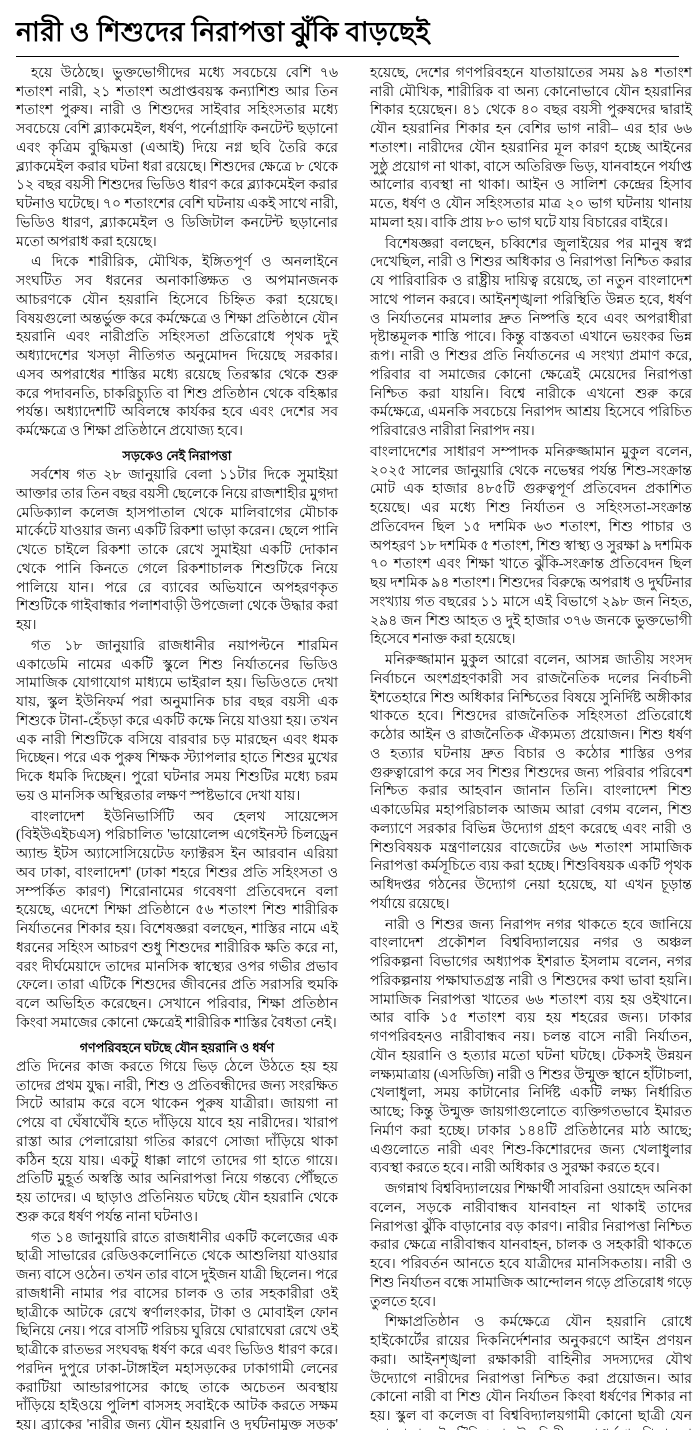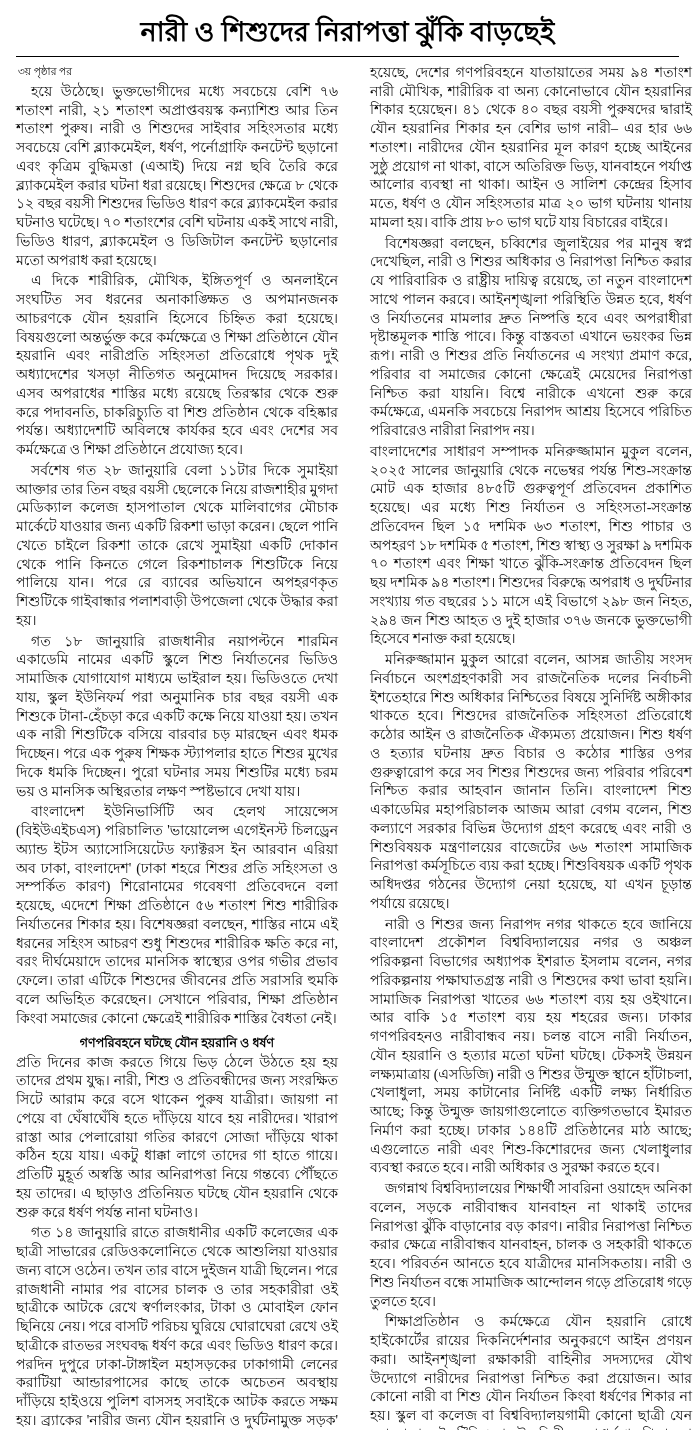--- a/index.html
+++ b/index.html
@@ -14,21 +14,20 @@
     color: #111111;
   }
   .page {
     position: relative;
     width: 695px;
     min-height: 1430px;
     box-sizing: border-box;
     padding: 14px 16px 10px 16px;
   }
   .headline {
-    text-align: center;
     font-family: "Liberation Serif", "DejaVu Serif", serif;
     font-size: 27px;
     font-weight: bold;
     letter-spacing: 0.2px;
     line-height: 1.25;
     margin: 2px 0 6px 0;
     color: #000;
   }
   .rule {
     border: 0;
@@ -86,25 +85,25 @@
 <div class="page">
 
   <h1 class="headline">নারী ও শিশুদের নিরাপত্তা ঝুঁকি বাড়ছেই</h1>
 
   <hr class="rule">
 
   <div class="columns">
 
     <div class="col">
 
-      <div class="jump">৩য় পৃষ্ঠার পর</div>
 
       <p class="body">হয়ে উঠেছে। ভুক্তভোগীদের মধ্যে সবচেয়ে বেশি ৭৬ শতাংশ নারী, ২১ শতাংশ অপ্রাপ্তবয়স্ক কন্যাশিশু আর তিন শতাংশ পুরুষ। নারী ও শিশুদের সাইবার সহিংসতার মধ্যে সবচেয়ে বেশি ব্ল্যাকমেইল, ধর্ষণ, পর্নোগ্রাফি কনটেন্ট ছড়ানো এবং কৃত্রিম বুদ্ধিমত্তা (এআই) দিয়ে নগ্ন ছবি তৈরি করে ব্ল্যাকমেইল করার ঘটনা ধরা রয়েছে। শিশুদের ক্ষেত্রে ৮ থেকে ১২ বছর বয়সী শিশুদের ভিডিও ধারণ করে ব্ল্যাকমেইল করার ঘটনাও ঘটেছে। ৭০ শতাংশের বেশি ঘটনায় একই সাথে নারী, ভিডিও ধারণ, ব্ল্যাকমেইল ও ডিজিটাল কনটেন্ট ছড়ানোর মতো অপরাধ করা হয়েছে।</p>
       <p class="body">এ দিকে শারীরিক, মৌখিক, ইঙ্গিতপূর্ণ ও অনলাইনে সংঘটিত সব ধরনের অনাকাঙ্ক্ষিত ও অপমানজনক আচরণকে যৌন হয়রানি হিসেবে চিহ্নিত করা হয়েছে। বিষয়গুলো অন্তর্ভুক্ত করে কর্মক্ষেত্রে ও শিক্ষা প্রতিষ্ঠানে যৌন হয়রানি এবং নারীপ্রতি সহিংসতা প্রতিরোধে পৃথক দুই অধ্যাদেশের খসড়া নীতিগত অনুমোদন দিয়েছে সরকার। এসব অপরাধের শাস্তির মধ্যে রয়েছে তিরস্কার থেকে শুরু করে পদাবনতি, চাকরিচ্যুতি বা শিশু প্রতিষ্ঠান থেকে বহিষ্কার পর্যন্ত। অধ্যাদেশটি অবিলম্বে কার্যকর হবে এবং দেশের সব কর্মক্ষেত্রে ও শিক্ষা প্রতিষ্ঠানে প্রযোজ্য হবে।</p>
 
+      <h2 class="subhead">সড়কেও নেই নিরাপত্তা</h2>
       <p class="body">সর্বশেষ গত ২৮ জানুয়ারি বেলা ১১টার দিকে সুমাইয়া আক্তার তার তিন বছর বয়সী ছেলেকে নিয়ে রাজশাহীর মুগদা মেডিক্যাল কলেজ হাসপাতাল থেকে মালিবাগের মৌচাক মার্কেটে যাওয়ার জন্য একটি রিকশা ভাড়া করেন। ছেলে পানি খেতে চাইলে রিকশা তাকে রেখে সুমাইয়া একটি দোকান থেকে পানি কিনতে গেলে রিকশাচালক শিশুটিকে নিয়ে পালিয়ে যান। পরে রে ব্যাবের অভিযানে অপহরণকৃত শিশুটিকে গাইবান্ধার পলাশবাড়ী উপজেলা থেকে উদ্ধার করা হয়।</p>
 
       <p class="body">গত ১৮ জানুয়ারি রাজধানীর নয়াপল্টনে শারমিন একাডেমি নামের একটি স্কুলে শিশু নির্যাতনের ভিডিও সামাজিক যোগাযোগ মাধ্যমে ভাইরাল হয়। ভিডিওতে দেখা যায়, স্কুল ইউনিফর্ম পরা অনুমানিক চার বছর বয়সী এক শিশুকে টানা-হেঁচড়া করে একটি কক্ষে নিয়ে যাওয়া হয়। তখন এক নারী শিশুটিকে বসিয়ে বারবার চড় মারছেন এবং ধমক দিচ্ছেন। পরে এক পুরুষ শিক্ষক স্ট্যাপলার হাতে শিশুর মুখের দিকে ধমকি দিচ্ছেন। পুরো ঘটনার সময় শিশুটির মধ্যে চরম ভয় ও মানসিক অস্থিরতার লক্ষণ স্পষ্টভাবে দেখা যায়।</p>
       <p class="body">বাংলাদেশ ইউনিভার্সিটি অব হেলথ সায়েন্সেস (বিইউএইচএস) পরিচালিত 'ভায়োলেন্স এগেইনস্ট চিলড্রেন অ্যান্ড ইটস অ্যাসোসিয়েটেড ফ্যাক্টরস ইন আরবান এরিয়া অব ঢাকা, বাংলাদেশ' (ঢাকা শহরে শিশুর প্রতি সহিংসতা ও সম্পর্কিত কারণ) শিরোনামের গবেষণা প্রতিবেদনে বলা হয়েছে, এদেশে শিক্ষা প্রতিষ্ঠানে ৫৬ শতাংশ শিশু শারীরিক নির্যাতনের শিকার হয়। বিশেষজ্ঞরা বলছেন, শাস্তির নামে এই ধরনের সহিংস আচরণ শুধু শিশুদের শারীরিক ক্ষতি করে না, বরং দীর্ঘমেয়াদে তাদের মানসিক স্বাস্থ্যের ওপর গভীর প্রভাব ফেলে। তারা এটিকে শিশুদের জীবনের প্রতি সরাসরি হুমকি বলে অভিহিত করেছেন। সেখানে পরিবার, শিক্ষা প্রতিষ্ঠান কিংবা সমাজের কোনো ক্ষেত্রেই শারীরিক শাস্তির বৈধতা নেই।</p>
 
       <h2 class="subhead">গণপরিবহনে ঘটছে যৌন হয়রানি ও ধর্ষণ</h2>
       <p class="body noindent">প্রতি দিনের কাজ করতে গিয়ে ভিড় ঠেলে উঠতে হয় হয় তাদের প্রথম যুদ্ধ। নারী, শিশু ও প্রতিবন্ধীদের জন্য সংরক্ষিত সিটে আরাম করে বসে থাকেন পুরুষ যাত্রীরা। জায়গা না পেয়ে বা ঘেঁষাঘেঁষি হতে দাঁড়িয়ে যাবে হয় নারীদের। খারাপ রাস্তা আর পেলারোয়া গতির কারণে সোজা দাঁড়িয়ে থাকা কঠিন হয়ে যায়। একটু ধাক্কা লাগে তাদের গা হাতে গায়ে। প্রতিটি মুহূর্ত অস্বস্তি আর অনিরাপত্তা নিয়ে গন্তব্যে পৌঁছতে হয় তাদের। এ ছাড়াও প্রতিনিয়ত ঘটছে যৌন হয়রানি থেকে শুরু করে ধর্ষণ পর্যন্ত নানা ঘটনাও।</p>
       <p class="body">গত ১৪ জানুয়ারি রাতে রাজধানীর একটি কলেজের এক ছাত্রী সাভারের রেডিওকলোনিতে থেকে আশুলিয়া যাওয়ার জন্য বাসে ওঠেন। তখন তার বাসে দুইজন যাত্রী ছিলেন। পরে রাজধানী নামার পর বাসের চালক ও তার সহকারীরা ওই ছাত্রীকে আটকে রেখে স্বর্ণালংকার, টাকা ও মোবাইল ফোন ছিনিয়ে নেয়। পরে বাসটি পরিচয় ঘুরিয়ে ঘোরাঘেরা রেখে ওই ছাত্রীকে রাতভর সংঘবদ্ধ ধর্ষণ করে এবং ভিডিও ধারণ করে। পরদিন দুপুরে ঢাকা-টাঙ্গাইল মহাসড়কের ঢাকাগামী লেনের করাটিয়া আন্ডারপাসের কাছে তাকে অচেতন অবস্থায় দাঁড়িয়ে হাইওয়ে পুলিশ বাসসহ সবাইকে আটক করতে সক্ষম হয়। ব্র্যাকের 'নারীর জন্য যৌন হয়রানি ও দুর্ঘটনামুক্ত সড়ক' শীর্ষক এক গবেষণা প্রতিবেদনে বলা</p>
 
     </div>

